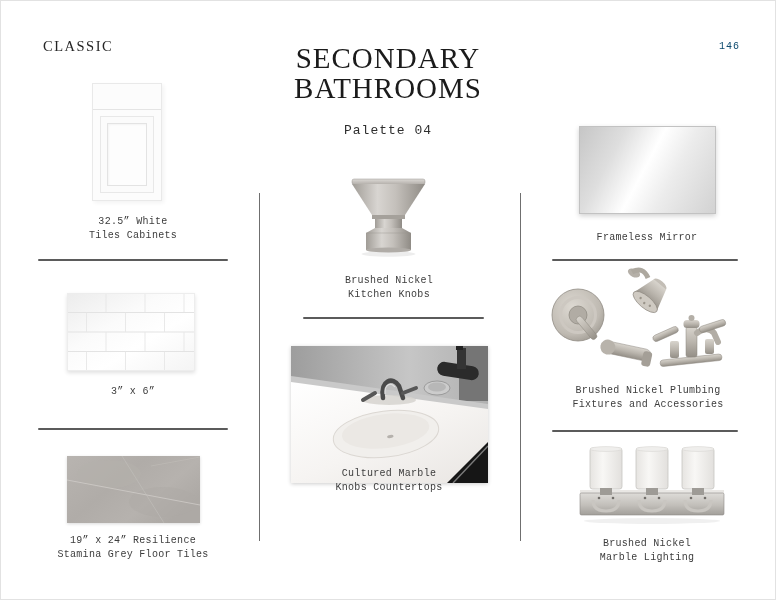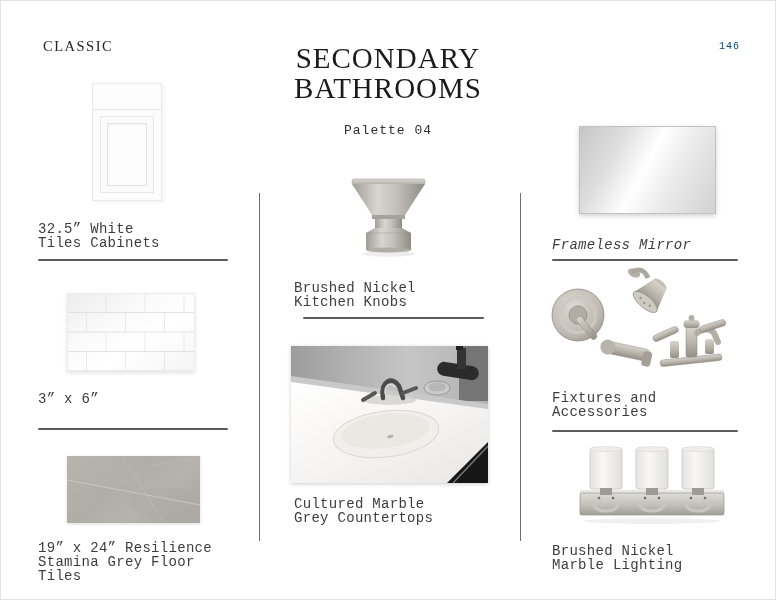--- a/index.html
+++ b/index.html
@@ -24,22 +24,22 @@
     left:0; right:0; top:42px; text-align:center;
     font-family:"Liberation Serif","DejaVu Serif",serif;
     font-size:29px; line-height:30px; letter-spacing:1px; color:#1b1b1b; font-weight:500;
   }
   .subtitle {
     left:0; right:0; top:122px; text-align:center;
     font-family:"Liberation Mono","DejaVu Sans Mono",monospace;
     font-size:13px; letter-spacing:1px; color:#2e2e2e;
   }
   .caption {
-    text-align:left; font-family:"Liberation Mono","DejaVu Sans Mono",monospace;
-    font-size:14px; line-height:14px; letter-spacing:0.3px; color:#3d3d3d;margin-top:7px;
+    text-align:center; font-family:"Liberation Mono","DejaVu Sans Mono",monospace;
+    font-size:10px; line-height:14px; letter-spacing:0.3px; color:#3d3d3d;
   }
   .caption span { display:block; }
   
   .h-divider { height:2px; background:rgba(62,62,62,0.85); border-radius:1px; }
   .v-divider { width:1px; background:#6f6f6f; }
   
   .cabinet {
     left:91px; top:82px; width:70px; height:118px; background:#fcfcfc;
     border:1px solid #e9e9e9; box-shadow:2px 2px 4px rgba(0,0,0,0.05);
   }
@@ -214,27 +214,27 @@
         <rect x="146" y="18" width="42" height="14" rx="7" fill="#2b2b2b" transform="rotate(9 167 25)"></rect>
         <rect x="166" y="2" width="9" height="21" fill="#343434"></rect>
         <rect x="165" y="0" width="7" height="4" fill="#222222"></rect>
         <ellipse cx="146" cy="42" rx="13" ry="7" fill="#cccccc" stroke="#8f8f8f" stroke-width="0.8"></ellipse>
         <ellipse cx="146" cy="41" rx="9" ry="4.5" fill="#b7b7b7"></ellipse>
       </g>
       <polygon points="197,96 197,137 156,137" fill="#161616"></polygon>
       <line x1="197" y1="100" x2="162" y2="137" stroke="#8e8e8e" stroke-width="1.4" opacity="0.85"></line>
     </svg>
   </div>
-  <div class="abs caption" style="left:293px; top:489px; width:190px;">
+  <div class="abs caption" style="left:293px; top:466px; width:190px;">
     <span>Cultured Marble</span>
-    <span>Grey Countertops</span>
+    <span>Knobs Countertops</span>
   </div>
 
   <div class="abs mirror"></div>
-  <div class="abs caption" style="left:551px; top:230px; width:190px;font-style:italic;">
+  <div class="abs caption" style="left:551px; top:230px; width:190px;">
     <span>Frameless Mirror</span>
   </div>
 
   <div class="abs h-divider" style="left:551px; top:258px; width:186px;"></div>
 
   <div class="abs plumbing-box">
     <svg width="180" height="115" viewBox="0 0 180 115">
       <defs>
         <linearGradient id="pl-lin" x1="0" y1="0" x2="0" y2="1">
           <stop offset="0" stop-color="#d8d4cd"></stop>
@@ -277,20 +277,21 @@
         <rect x="138" y="64" width="11" height="30" rx="2" fill="url(#pl-lin)" stroke="#8b867e" stroke-width="0.5"></rect>
         <rect x="135.5" y="57" width="16" height="8" rx="3.5" fill="url(#pl-lin)"></rect>
         <circle cx="143.5" cy="55" r="3" fill="#b4afa7"></circle>
         <path d="M149,70 Q160,62 166,70 L170,79" stroke="#b2ada5" stroke-width="6" fill="none" stroke-linecap="round"></path>
         <rect x="157" y="76" width="9" height="15" rx="2" fill="url(#pl-lin)"></rect>
         <rect x="151" y="60" width="27" height="6.5" rx="3.2" fill="url(#pl-lin)" stroke="#8b867e" stroke-width="0.5" transform="rotate(-18 164 63)"></rect>
       </g>
     </svg>
   </div>
   <div class="abs caption" style="left:551px; top:383px; width:192px;">
+    <span>Brushed Nickel Plumbing</span>
     <span>Fixtures and Accessories</span>
   </div>
 
   <div class="abs h-divider" style="left:551px; top:429px; width:186px;"></div>
 
   <div class="abs sconce-box">
     <svg width="150" height="80" viewBox="0 0 150 80">
       <defs>
         <linearGradient id="sc-metal" x1="0" y1="0" x2="0" y2="1">
           <stop offset="0" stop-color="#dedcd8"></stop>

